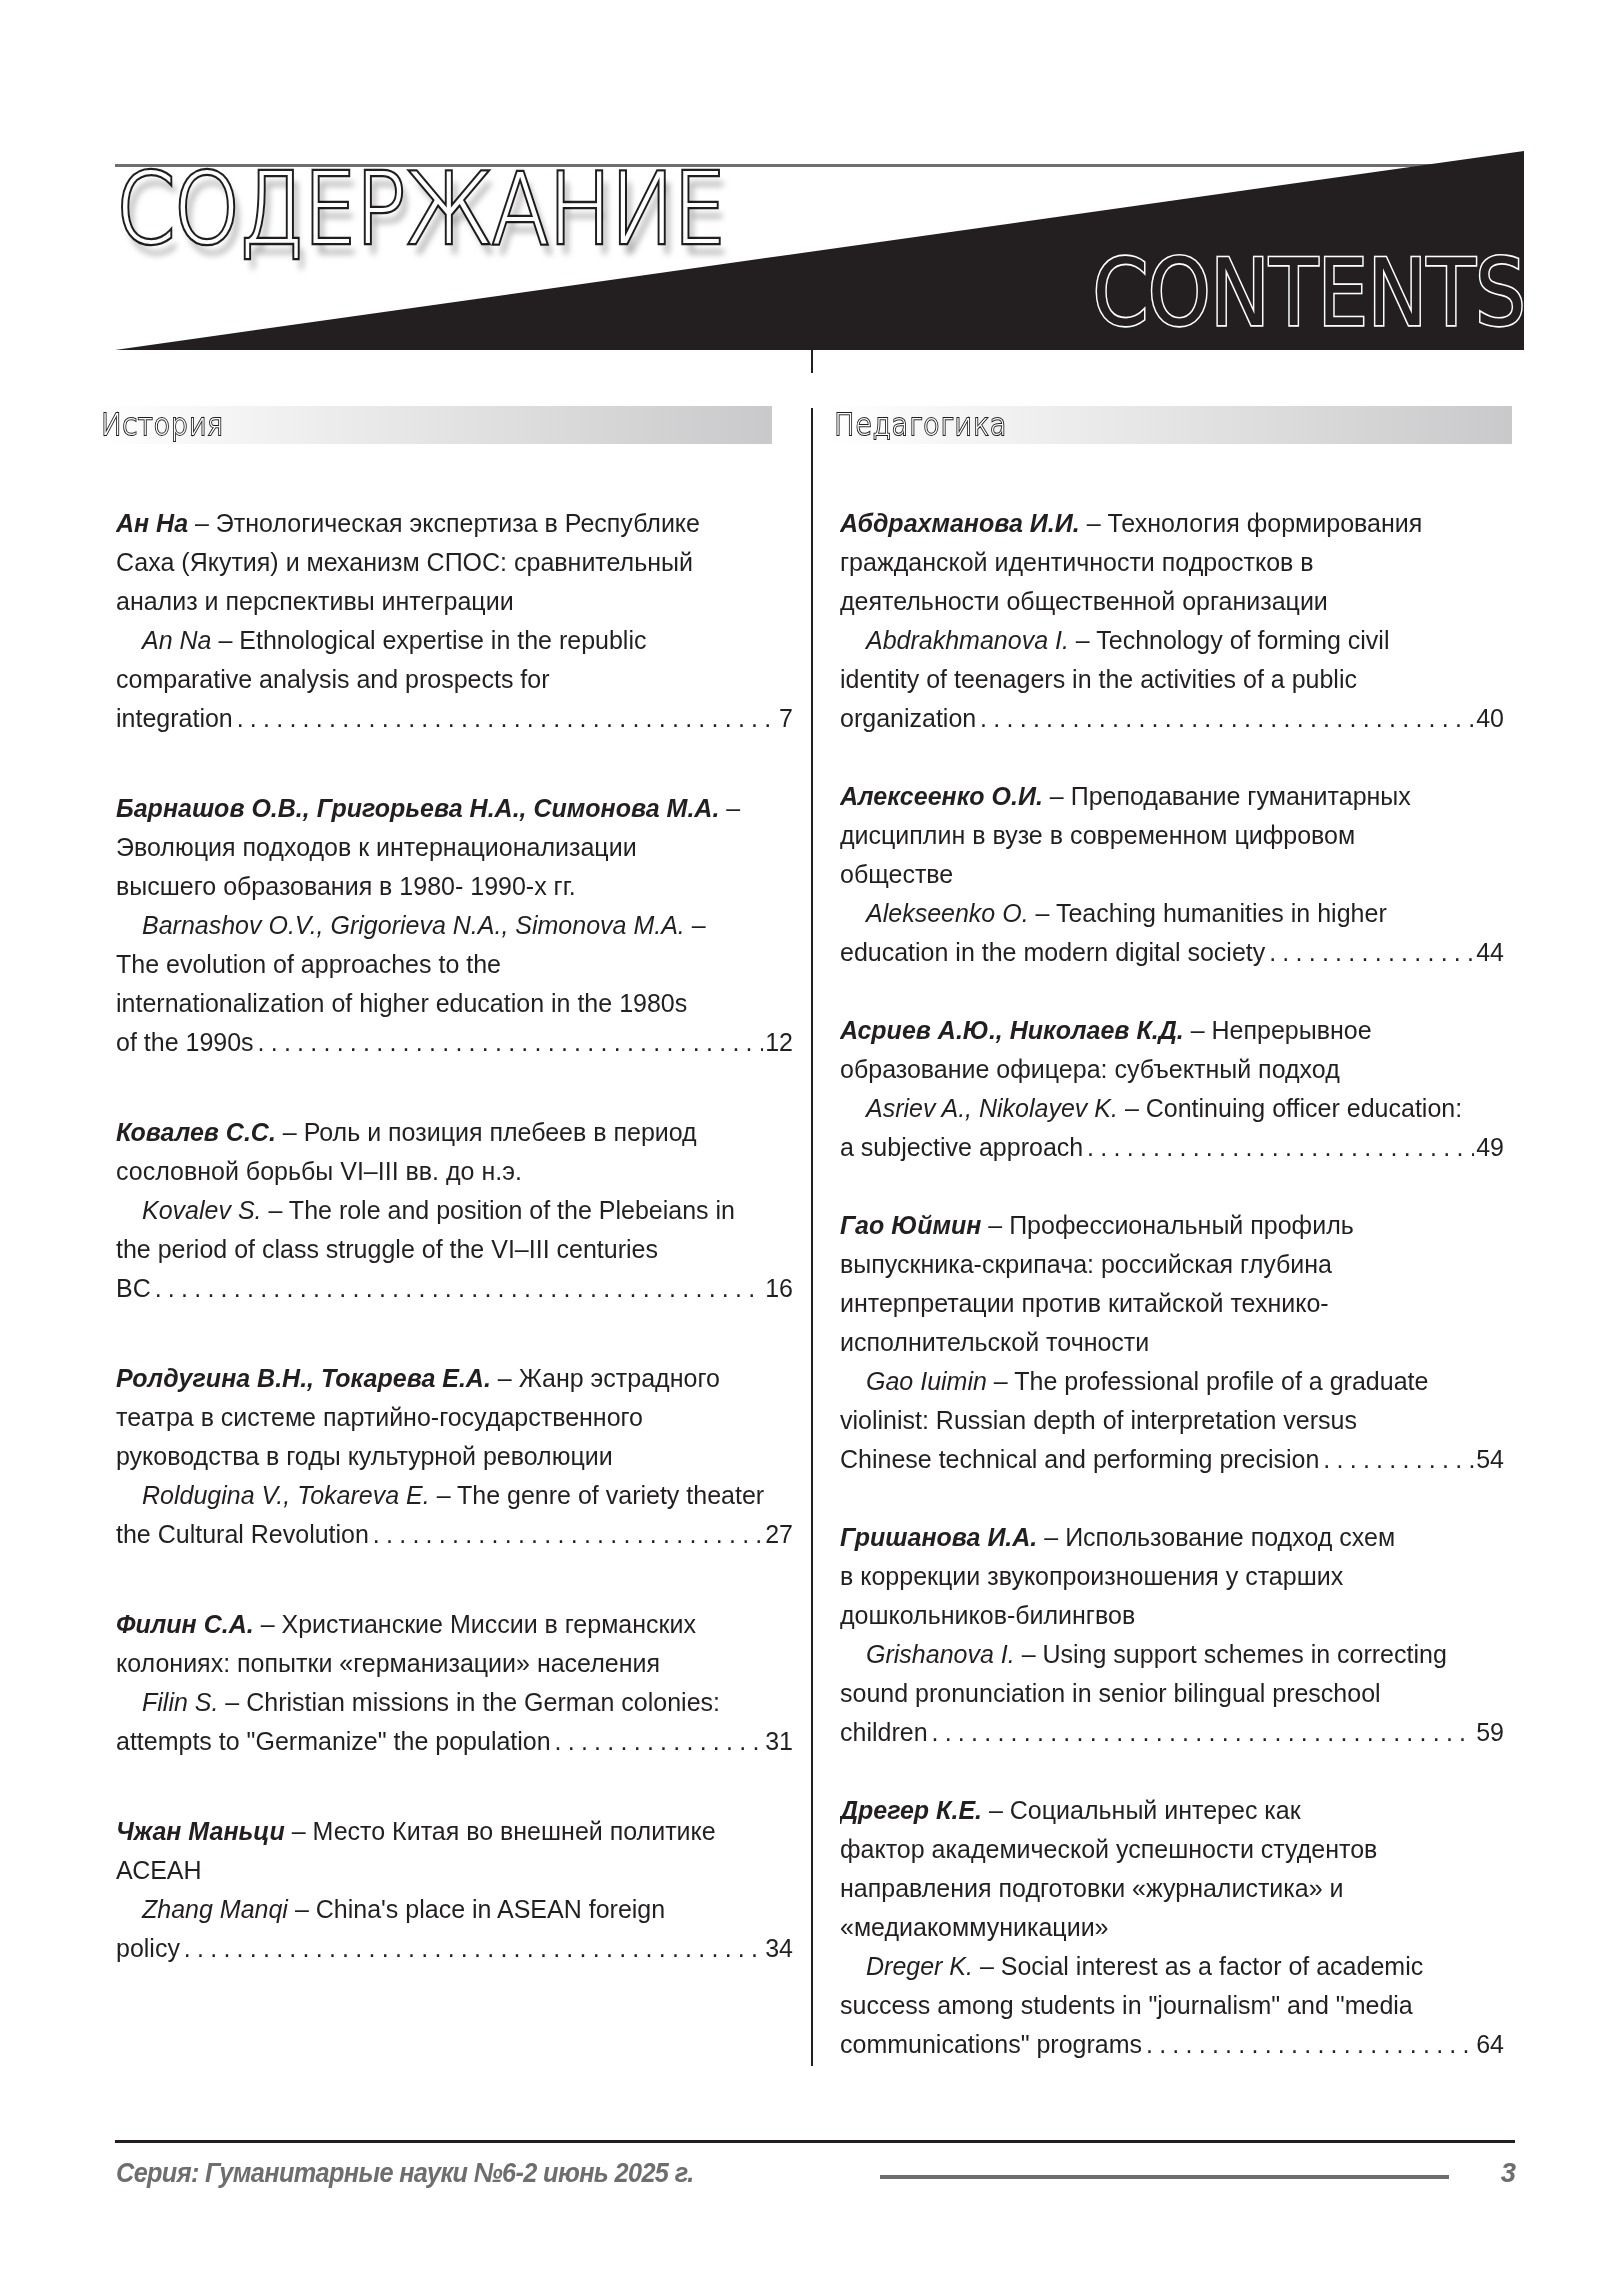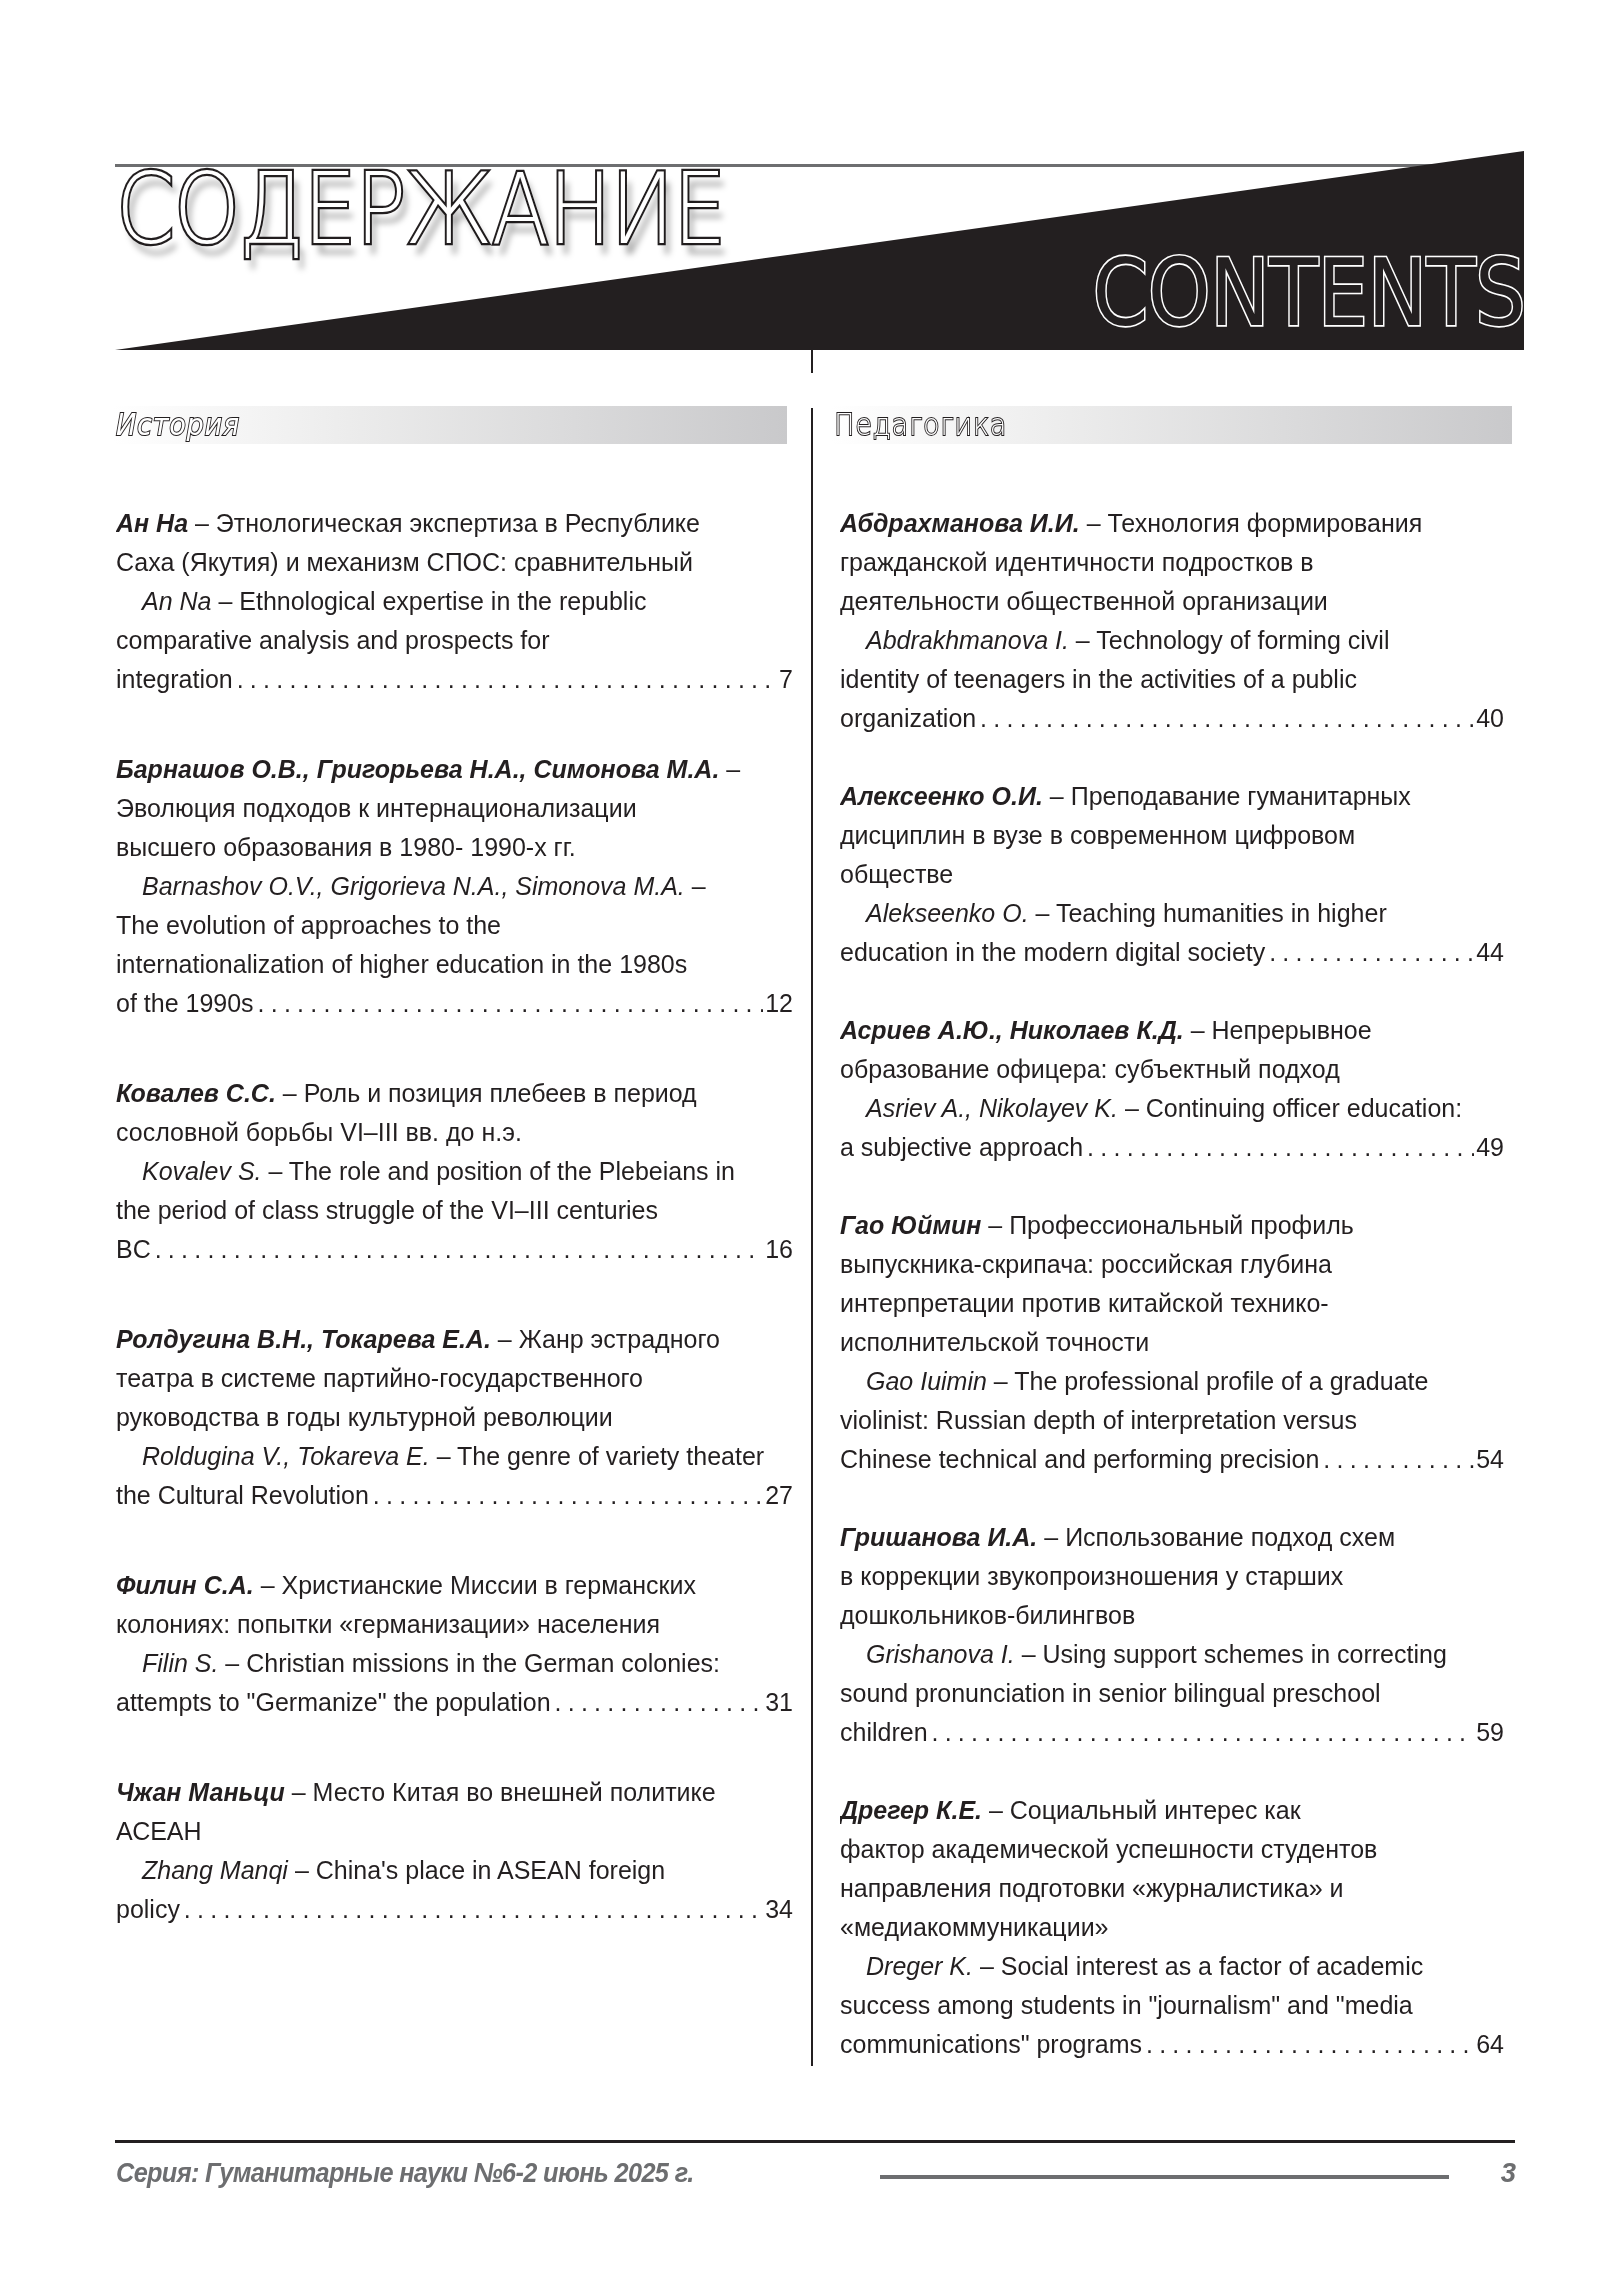--- a/index.html
+++ b/index.html
@@ -19,21 +19,21 @@
               -webkit-text-stroke:3.3px #ffffff; paint-order:stroke fill;
               transform:scaleX(0.86); transform-origin:right top; letter-spacing:-0.7px; }
 
   
   #divider-top { position:absolute; left:811px; top:349px; width:2px; height:23.6px; background:#231f20; }
   #divider { position:absolute; left:811px; top:408px; width:2px; height:1658px; background:#231f20; }
 
   
   .section-band { position:absolute; top:406px; height:38px;
                   background:linear-gradient(to right, #ffffff 0%, #ececec 35%, #c9c9cb 100%); }
-  #band-left { left:113px; width:674px;font-style:italic; }
+  #band-left { left:98px; width:674px; }
   #band-right { left:831px; width:681px; }
   .section-title { position:absolute; left:2.6px; top:1.3px; font-family:"DejaVu Sans", sans-serif;
                    font-weight:200; font-size:31px; line-height:35px; color:#ffffff;
                    -webkit-text-stroke:2px #231f20; paint-order:stroke fill;
                    transform:scaleX(0.88); transform-origin:left top; letter-spacing:0.7px; }
 
   
   .col { position:absolute; top:504px; }
   #col-left { left:116px; width:677px; }
   #col-right { left:840px; width:664px; }
@@ -75,20 +75,21 @@
   <span class="section-title">История</span>
 </div>
 <div class="section-band" id="band-right">
   <span class="section-title">Педагогика</span>
 </div>
 
 <div class="col" id="col-left">
     <div class="entry">
       <span class="line"><span class="author-ru">Ан На</span> <span>– Этнологическая экспертиза в Республике</span></span>
       <span class="line">Саха (Якутия) и механизм СПОС: сравнительный</span>
+      <span class="line">анализ и перспективы интеграции</span>
       <span class="line"><span class="author-en">An Na</span> <span>– Ethnological expertise in the republic</span></span>
       <span class="line">comparative analysis and prospects for</span>
       <span class="line-fill">
         <span class="txt">integration</span>
         <span class="dots"></span>
         <span class="page">7</span>
       </span>
     </div>
     <div class="entry">
       <span class="line"><span class="author-ru">Барнашов О.В., Григорьева Н.А., Симонова М.А.</span><span> –</span></span>

